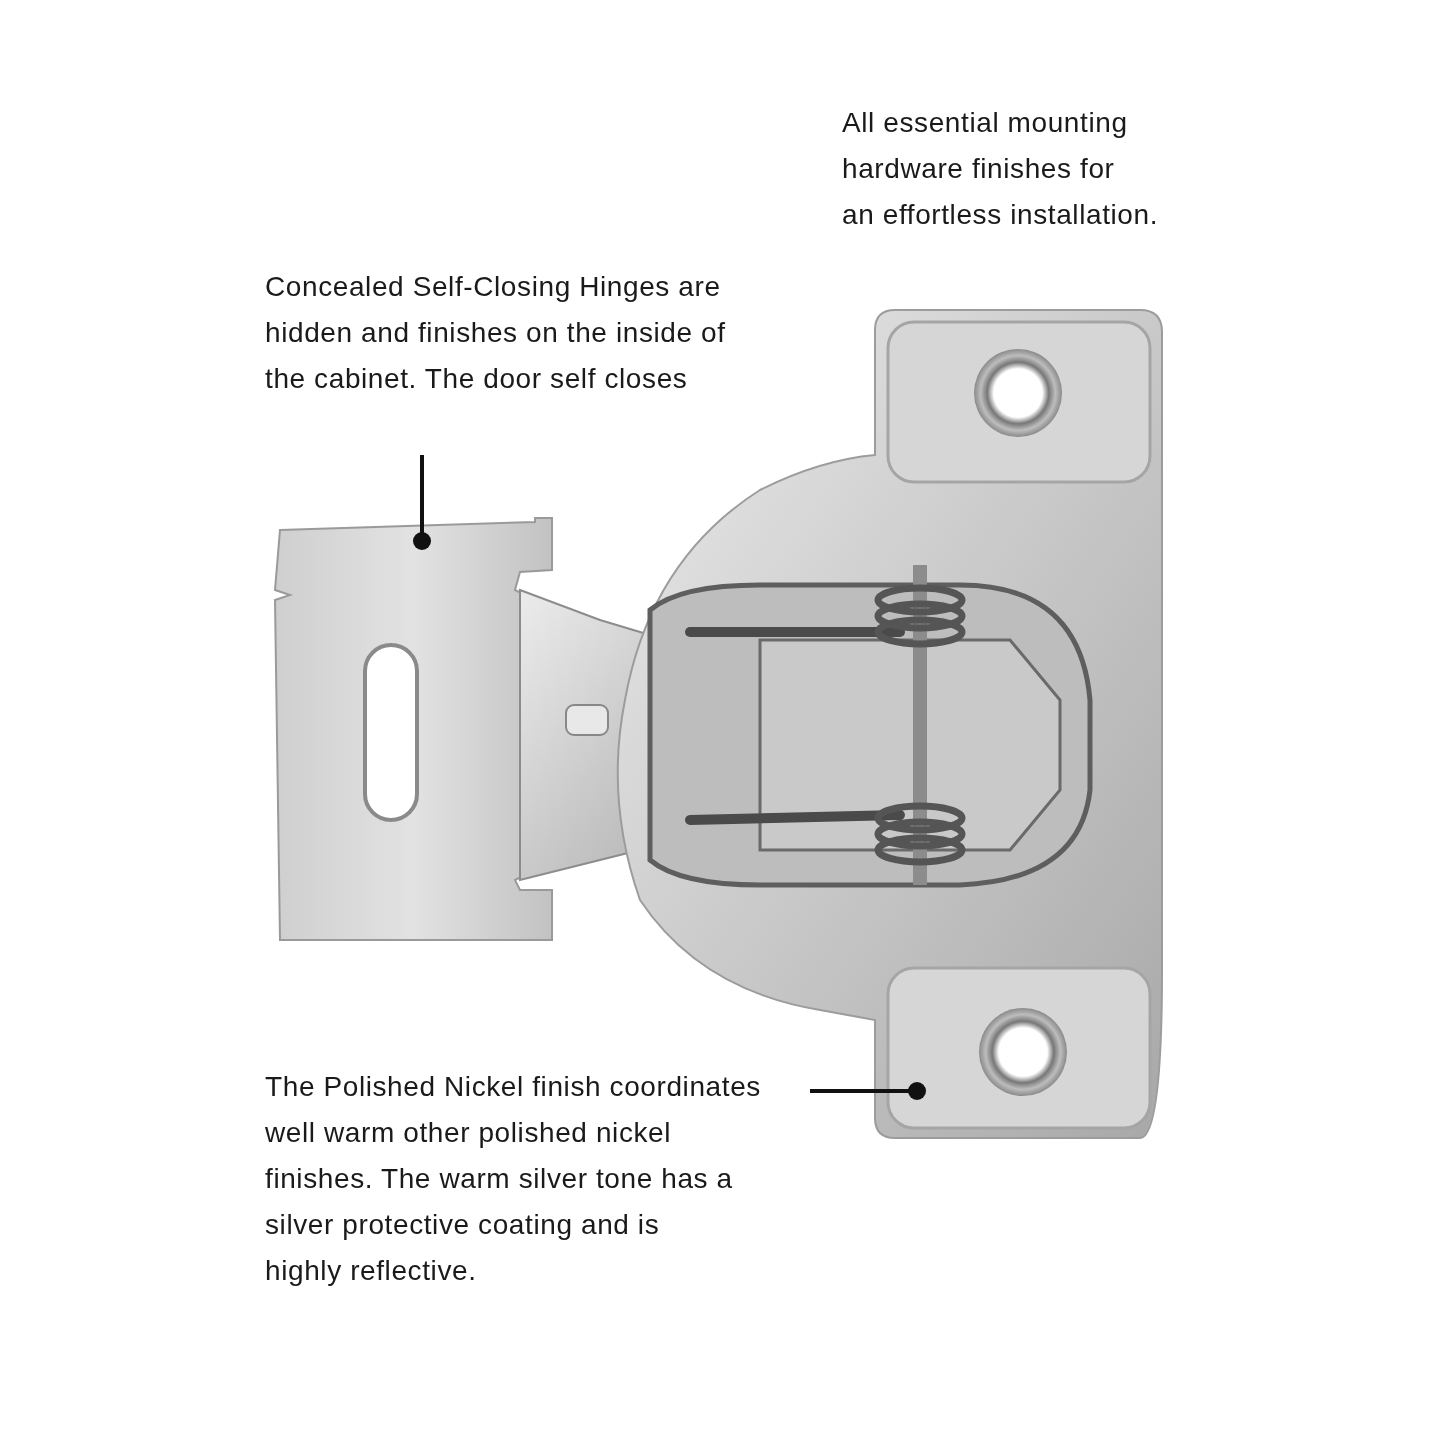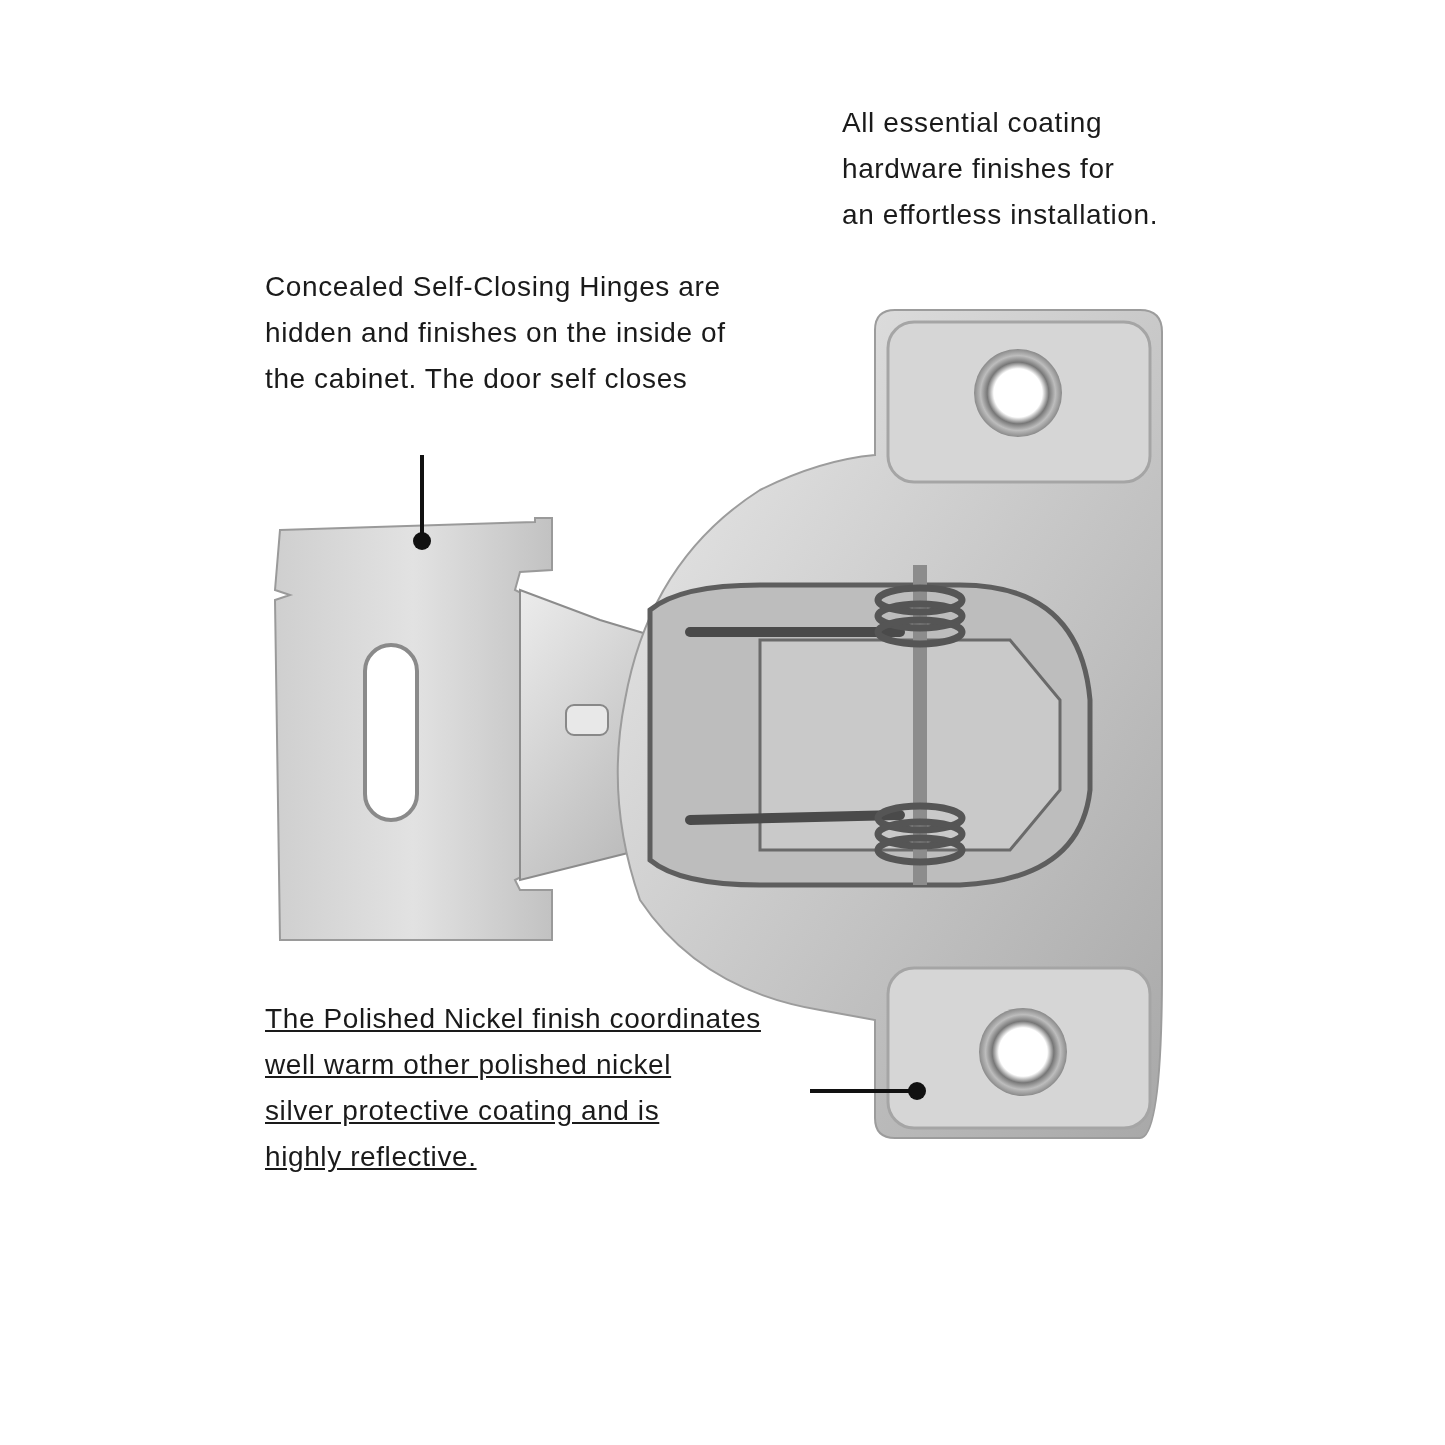--- a/index.html
+++ b/index.html
@@ -1,21 +1,21 @@
 <!DOCTYPE html>
 <html><head>
 <meta charset="utf-8">
 <style>
   html,body{margin:0;padding:0;background:#ffffff;}
   body{width:1445px;height:1445px;position:relative;overflow:hidden;font-family:"Liberation Sans","DejaVu Sans",sans-serif;color:#1a1a1a;}
   .caption{position:absolute;font-size:28px;line-height:46px;letter-spacing:0.6px;margin:0;white-space:nowrap;}
   .caption span{display:block;}
   #cap-hardware{left:842px;top:100px;}
   #cap-concealed{left:265px;top:252px;margin-top:12px;}
-  #cap-finish{left:265px;top:996px;text-decoration:underline;}
+  #cap-finish{left:265px;top:1064px;}
   svg.art{position:absolute;left:0;top:0;}
 </style>
 </head>
 <body>
 
 <svg class="art" width="1445" height="1445" viewBox="0 0 1445 1445">
   <defs>
     <linearGradient id="metalV" x1="0" y1="0" x2="1" y2="1">
       <stop offset="0" stop-color="#ececec"></stop>
       <stop offset="0.5" stop-color="#c9c9c9"></stop>
@@ -77,29 +77,30 @@
     <line x1="422" y1="455" x2="422" y2="540" stroke="#111" stroke-width="4"></line>
     <circle cx="422" cy="541" r="9" fill="#111"></circle>
   </g>
   <g>
     <line x1="810" y1="1091" x2="915" y2="1091" stroke="#111" stroke-width="4"></line>
     <circle cx="917" cy="1091" r="9" fill="#111"></circle>
   </g>
 </svg>
 
 <p class="caption" id="cap-hardware">
-  <span>All essential coating</span>
+  <span>All essential mounting</span>
   <span>hardware finishes for</span>
   <span>an effortless installation.</span>
 </p>
 
 <p class="caption" id="cap-concealed">
   <span>Concealed Self-Closing Hinges are</span>
   <span>hidden and finishes on the inside of</span>
   <span>the cabinet. The door self closes</span>
 </p>
 
 <p class="caption" id="cap-finish">
   <span>The Polished Nickel finish coordinates</span>
   <span>well warm other polished nickel</span>
+  <span>finishes. The warm silver tone has a</span>
   <span>silver protective coating and is</span>
   <span>highly reflective.</span>
 </p>
 
 </body></html>

